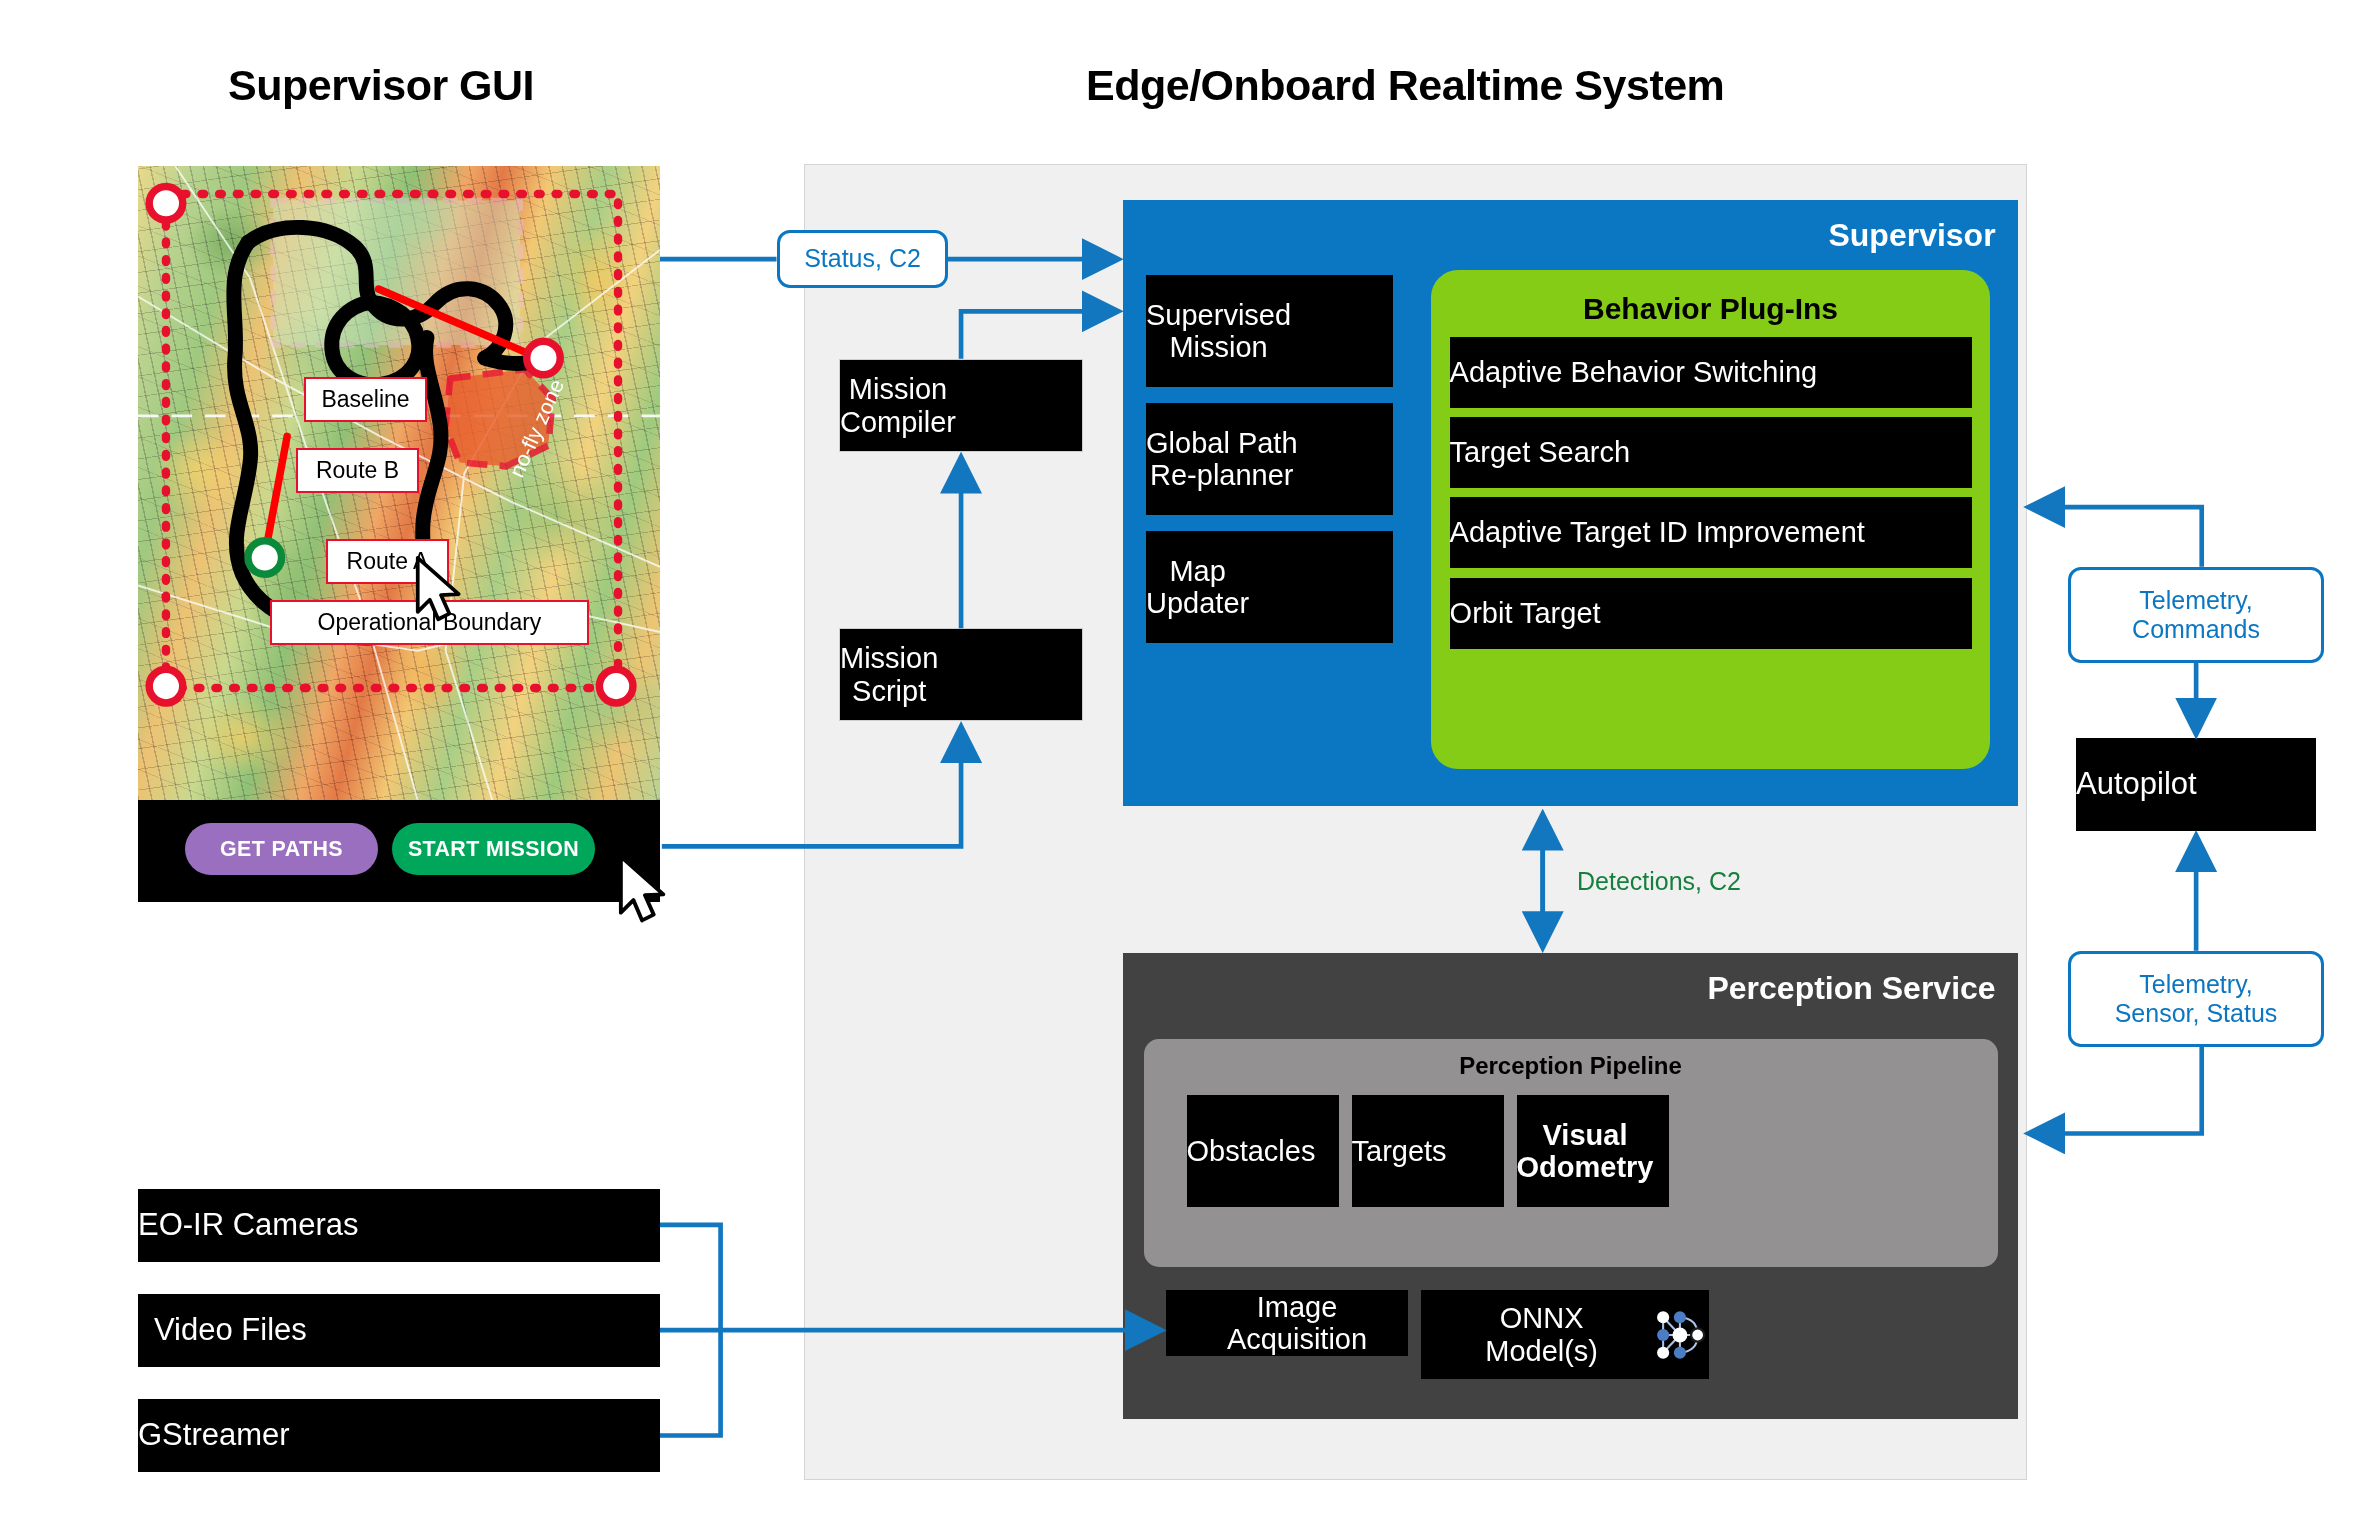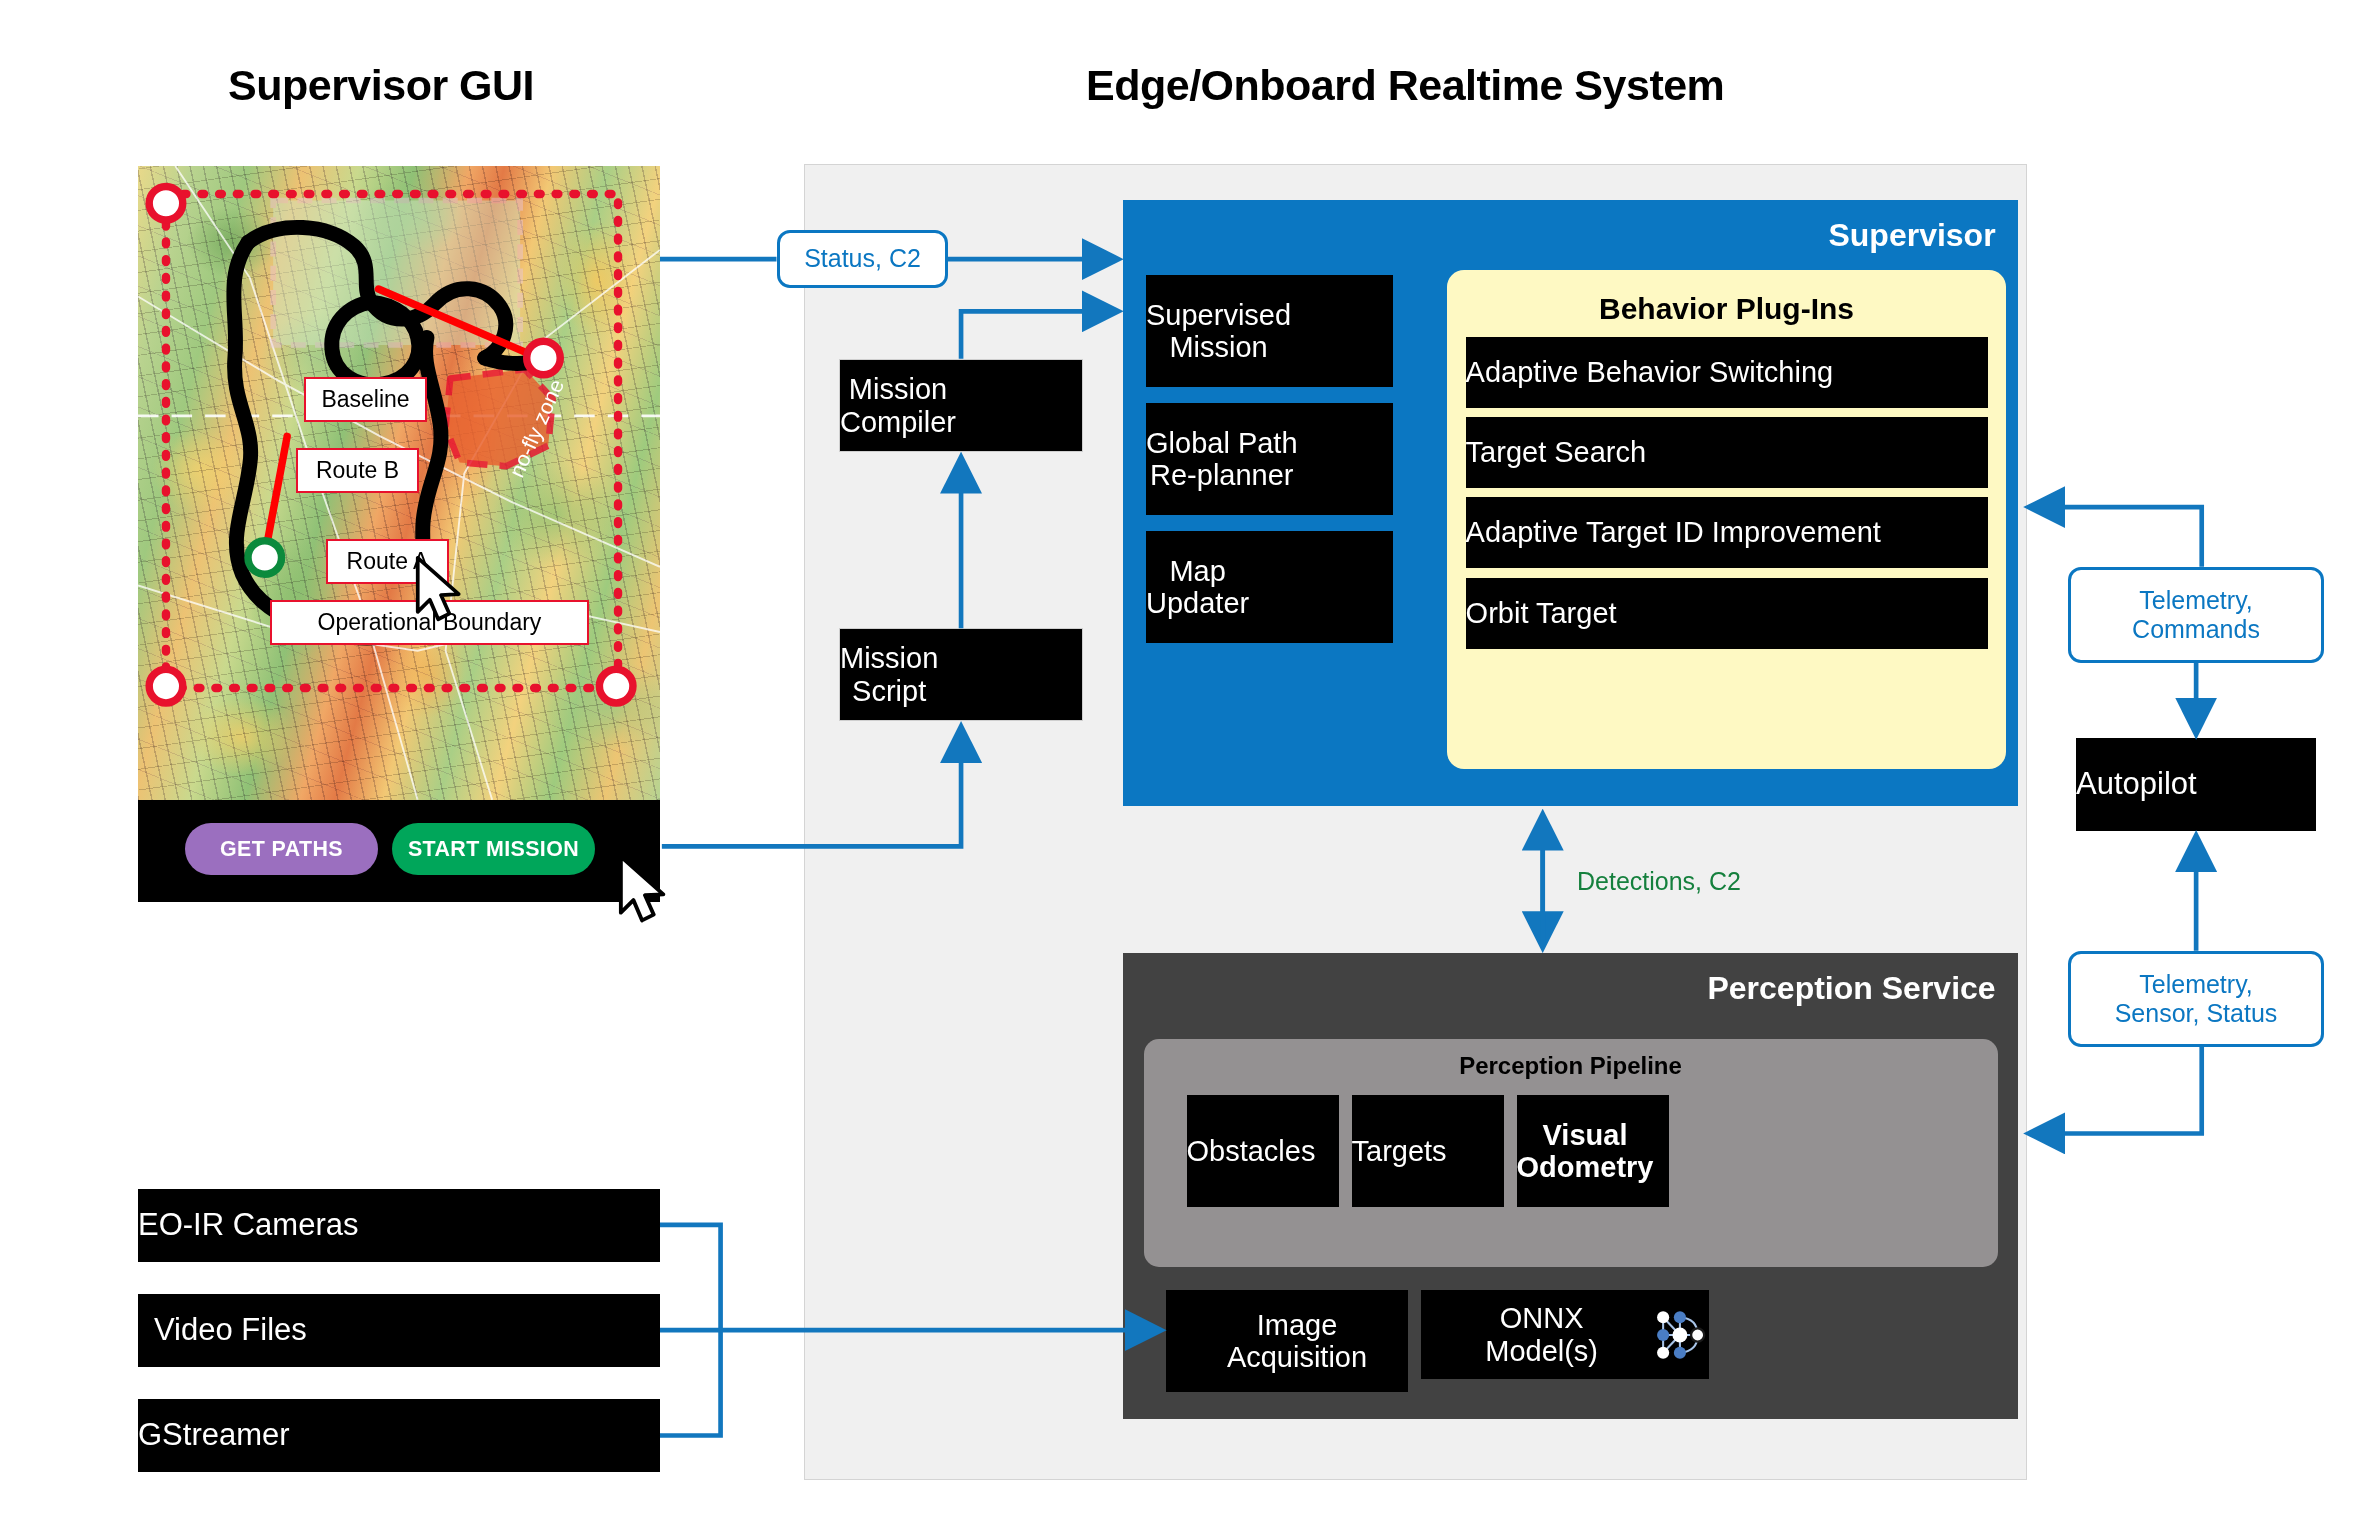--- a/index.html
+++ b/index.html
@@ -109,21 +109,21 @@
   #supervisor-box {
     left: 1123px; top: 200px; width: 895px; height: 606px;
     background: #0b77c2;
   }
   .section-title-right {
     position: absolute; right: 22.4px; top: 17px;
     color: #fff; font-weight: bold; font-size: 32px;
   }
   #behavior-plugins {
     position: absolute; left: 308px; top: 70px; width: 559px; height: 499px;
-    background: #fef9c3; border-radius: 17px; margin-left: 16px;
+    background: #84cc16; border-radius: 27px;
   }
   #behavior-plugins .panel-title {
     position: absolute; left: 0; right: 0; top: 22.4px;
     text-align: center; color: #000; font-weight: bold; font-size: 30px;
   }
 
   
   #perception-box {
     left: 1123px; top: 953px; width: 895px; height: 466px;
     background: #424242;
@@ -290,21 +290,21 @@
         <span>Obstacles</span>
       </div>
       <div class="blackbox" style="left:373px; top:56px; width:152px; height:112px; font-size:29px;font-weight:bold;">
         <span>
           <span>Visual</span><br>
           <span>Odometry</span>
         </span>
       </div>
     </div>
 
-    <div class="blackbox" style="left:43px; top:337px; width:242px; height:102px; font-size:29px;padding-left:20px;">Image Acquisition</div>
+    <div class="blackbox" style="left:43px; top:337px; width:242px; height:66px; font-size:29px;padding-left:20px;">Image Acquisition</div>
 
     <div class="blackbox" style="left:298px; top:337px; width:288px; height:89px; font-size:29px; justify-content:flex-start; padding-left:18.6px;">
       <span>ONNX Model(s)</span>
       <svg width="58" height="58" viewBox="0 0 62 62" style="margin-left:7.5px;">
         <g stroke="#a8c4e8" stroke-width="2.2" fill="none">
           <line x1="13" y1="12" x2="31" y2="31"></line>
           <line x1="13" y1="12" x2="13" y2="31"></line>
           <line x1="13" y1="31" x2="31" y2="31"></line>
           <line x1="13" y1="50" x2="31" y2="31"></line>
           <line x1="13" y1="50" x2="13" y2="31"></line>

